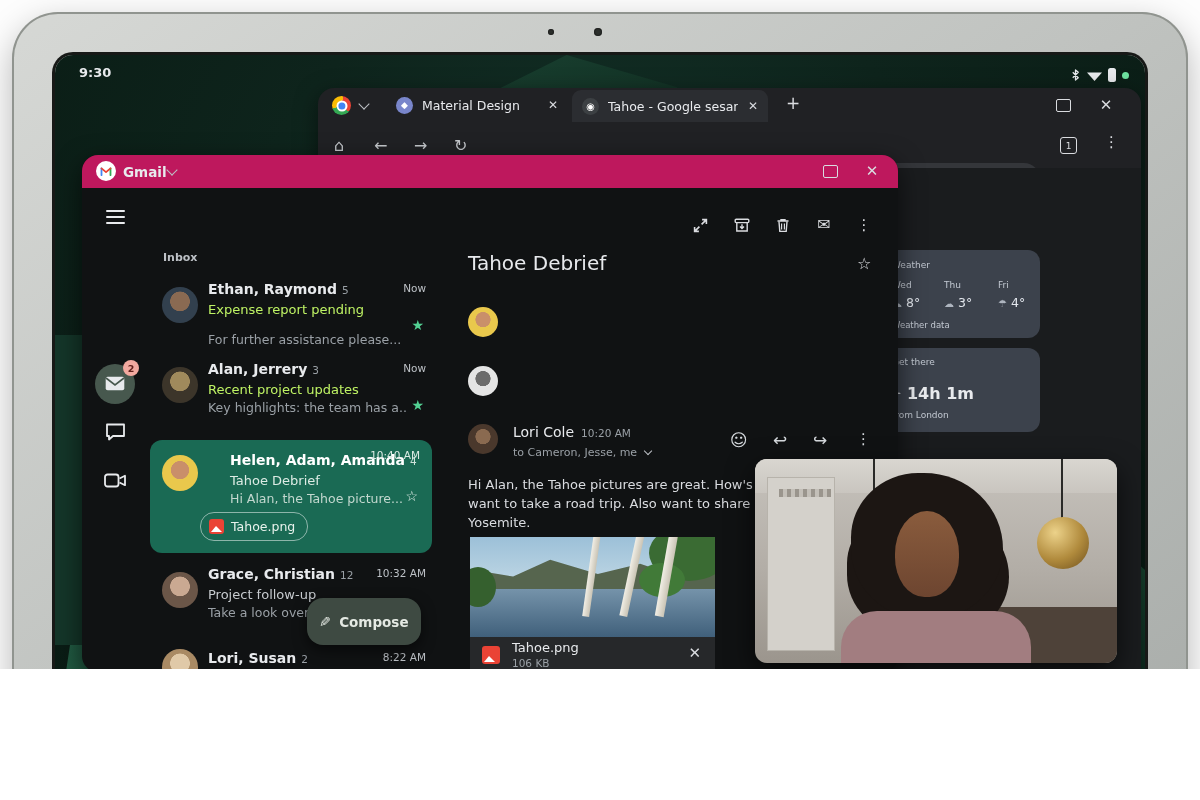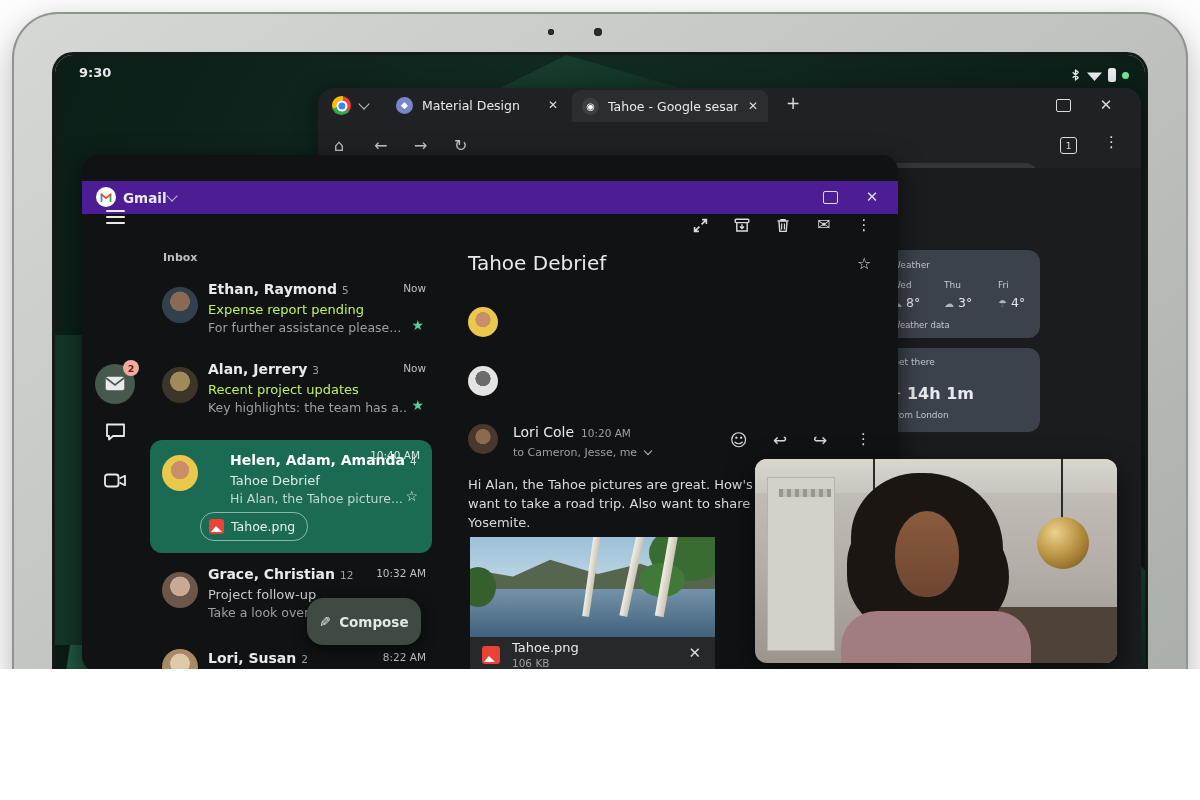--- a/index.html
+++ b/index.html
@@ -32,21 +32,21 @@
   .cr-content{position:absolute;left:0;top:80px;right:0;bottom:0;background:#1a1c1e;}
   .favicon{width:17px;height:17px;border-radius:50%;}
   .tabtxt{font-size:12.5px;color:#e8eaed;white-space:nowrap;}
   .urlpill{position:absolute;left:172px;top:41px;width:550px;height:32px;border-radius:16px;background:#34363a;display:flex;align-items:center;}
   .tbico{font-size:16px;color:#c4c7cb;}
   .wcard{position:absolute;width:162px;border-radius:12px;background:#3c424c;color:#e2e6ec;}
   .wsm{font-size:9px;color:#c3c9d2;}
   
   .gmail{position:absolute;left:27px;top:100px;width:816px;height:517px;background:#101213;border-radius:16px;overflow:hidden;
          box-shadow:0 8px 26px rgba(0,0,0,.6);}
-  .gm-head{position:absolute;left:0;top:0;right:0;height:33px;background:#4c1d95;margin-top:26px;}
+  .gm-head{position:absolute;left:0;top:0;right:0;height:33px;background:#be185d;}
   .gm-title{font-size:13.5px;font-weight:600;color:#e8eaed;}
   .bars span{display:block;width:19px;height:2px;background:#e8eaed;border-radius:1px;margin:4px 0;}
   .srch{position:absolute;left:70px;top:45px;width:280px;height:38px;border-radius:19px;background:#2a2c2e;display:flex;align-items:center;}
   .mag{position:relative;width:15px;height:15px;}
   .mag::before{content:"";position:absolute;left:0;top:0;width:9px;height:9px;border:2px solid #bdc1c6;border-radius:50%;}
   .mag::after{content:"";position:absolute;left:10px;top:10px;width:5px;height:2px;background:#bdc1c6;border-radius:1px;transform:rotate(45deg);transform-origin:0 0;}
   .av{border-radius:50%;}
   .e-name{font-size:14px;font-weight:700;color:#e8eaed;white-space:nowrap;}
   .e-cnt{font-size:10.5px;font-weight:400;color:#9aa0a6;margin-left:5px;}
   .e-sub{font-size:13px;font-weight:400;color:#bef264;white-space:nowrap;}
@@ -248,21 +248,21 @@
             <path d="M15.5 5.5 L21 2.8 V12.2 L15.5 9.5" fill="none" stroke="#e8eaed" stroke-width="1.8" stroke-linejoin="round"></path>
           </svg>
       </div>
 
       <div class="abs" style="left:81px;top:96px;font-size:11px;font-weight:600;color:#bdc1c6;">Inbox</div>
 
       <div class="abs av" style="left:80px;top:132px;width:36px;height:36px;background:radial-gradient(circle at 50% 40%,#8a6a52 34%,#32404e 36%);"></div>
       <div class="abs" style="left:126px;top:124px;width:226px;height:70px;">
         <div class="e-name" style="display:inline;">Ethan, Raymond</div><span class="e-cnt">5</span>
         <div class="e-sub" style="margin-top:4px;">Expense report pending</div>
-        <div class="e-snip" style="margin-top:3px;width:200px;overflow:hidden;">For further assistance please...</div>
+        <div class="e-snip" style="margin-top:15px;width:200px;overflow:hidden;">For further assistance please...</div>
       </div>
       <span class="e-time abs" style="right:472px;top:127px;">Now</span>
       <span class="gstar abs" style="right:474px;top:162px;">★</span>
 
       <div class="abs av" style="left:80px;top:212px;width:36px;height:36px;background:radial-gradient(circle at 50% 40%,#a08a5c 34%,#3c352a 36%);"></div>
       <div class="abs" style="left:126px;top:204px;width:226px;height:70px;">
         <div class="e-name" style="display:inline;">Alan, Jerrery</div><span class="e-cnt">3</span>
         <div class="e-sub" style="margin-top:4px;">Recent project updates</div>
         <div class="e-snip" style="margin-top:3px;width:200px;overflow:hidden;">Key highlights: the team has a...</div>
       </div>

